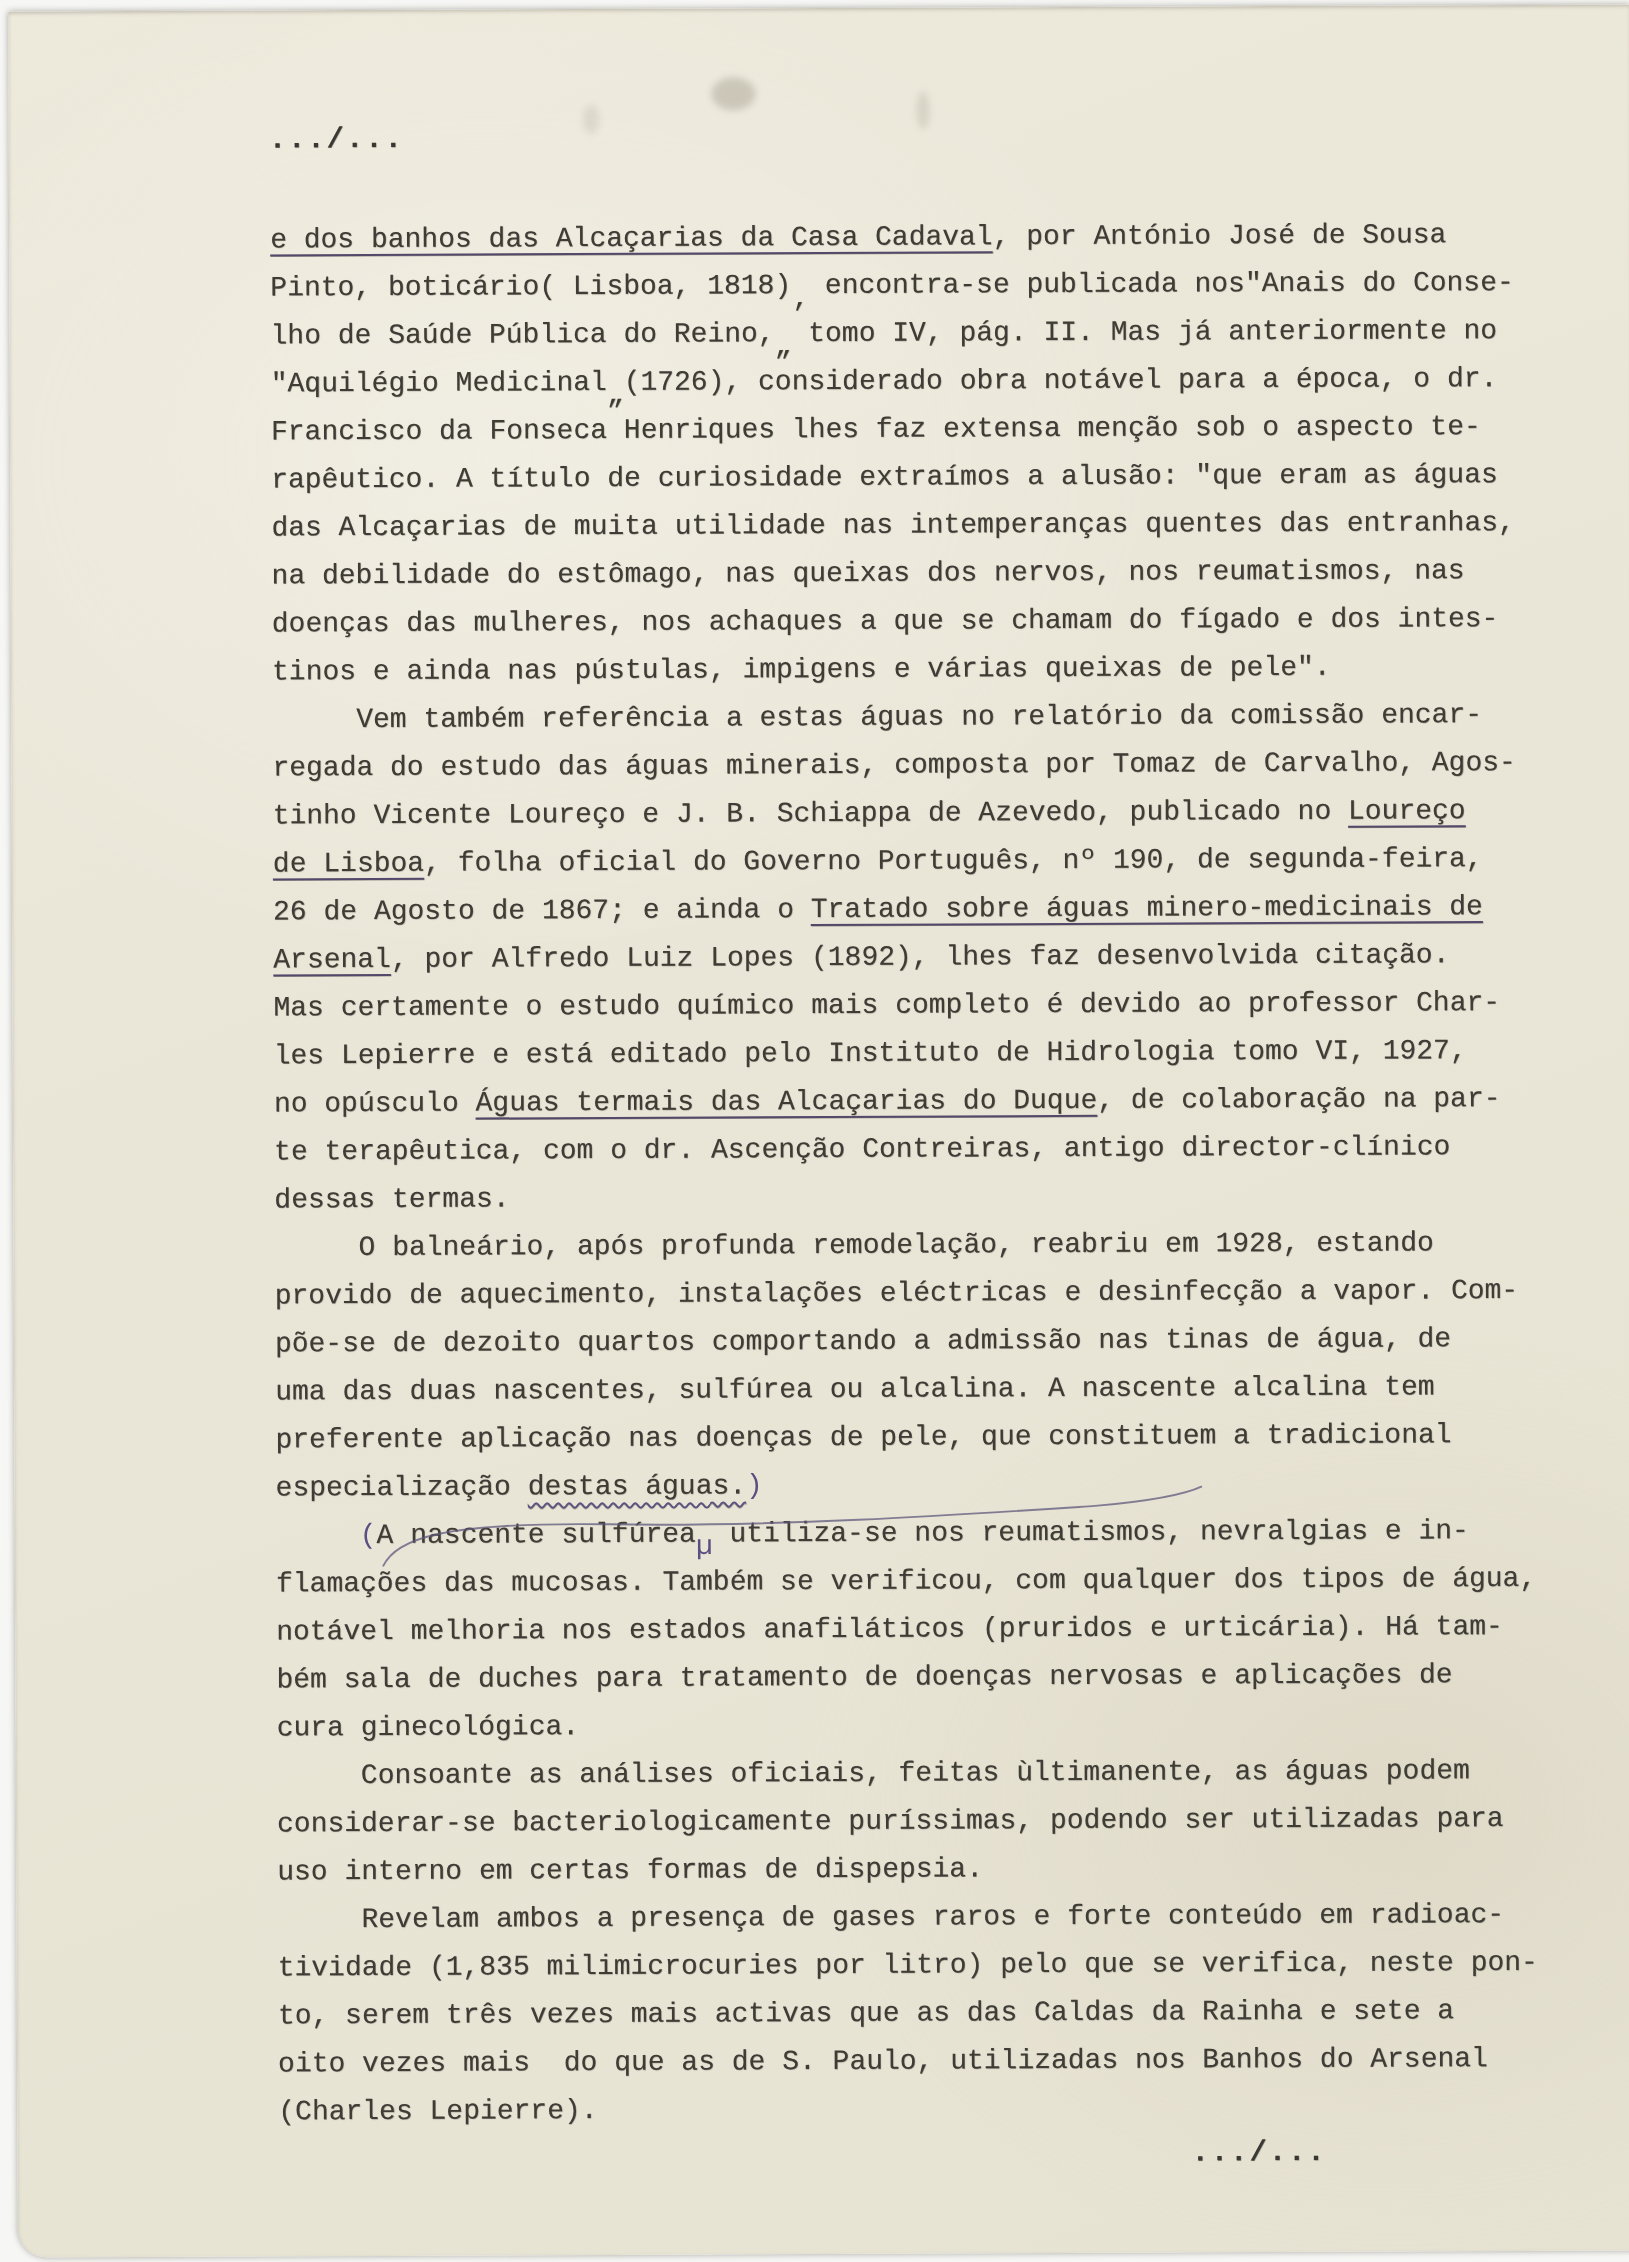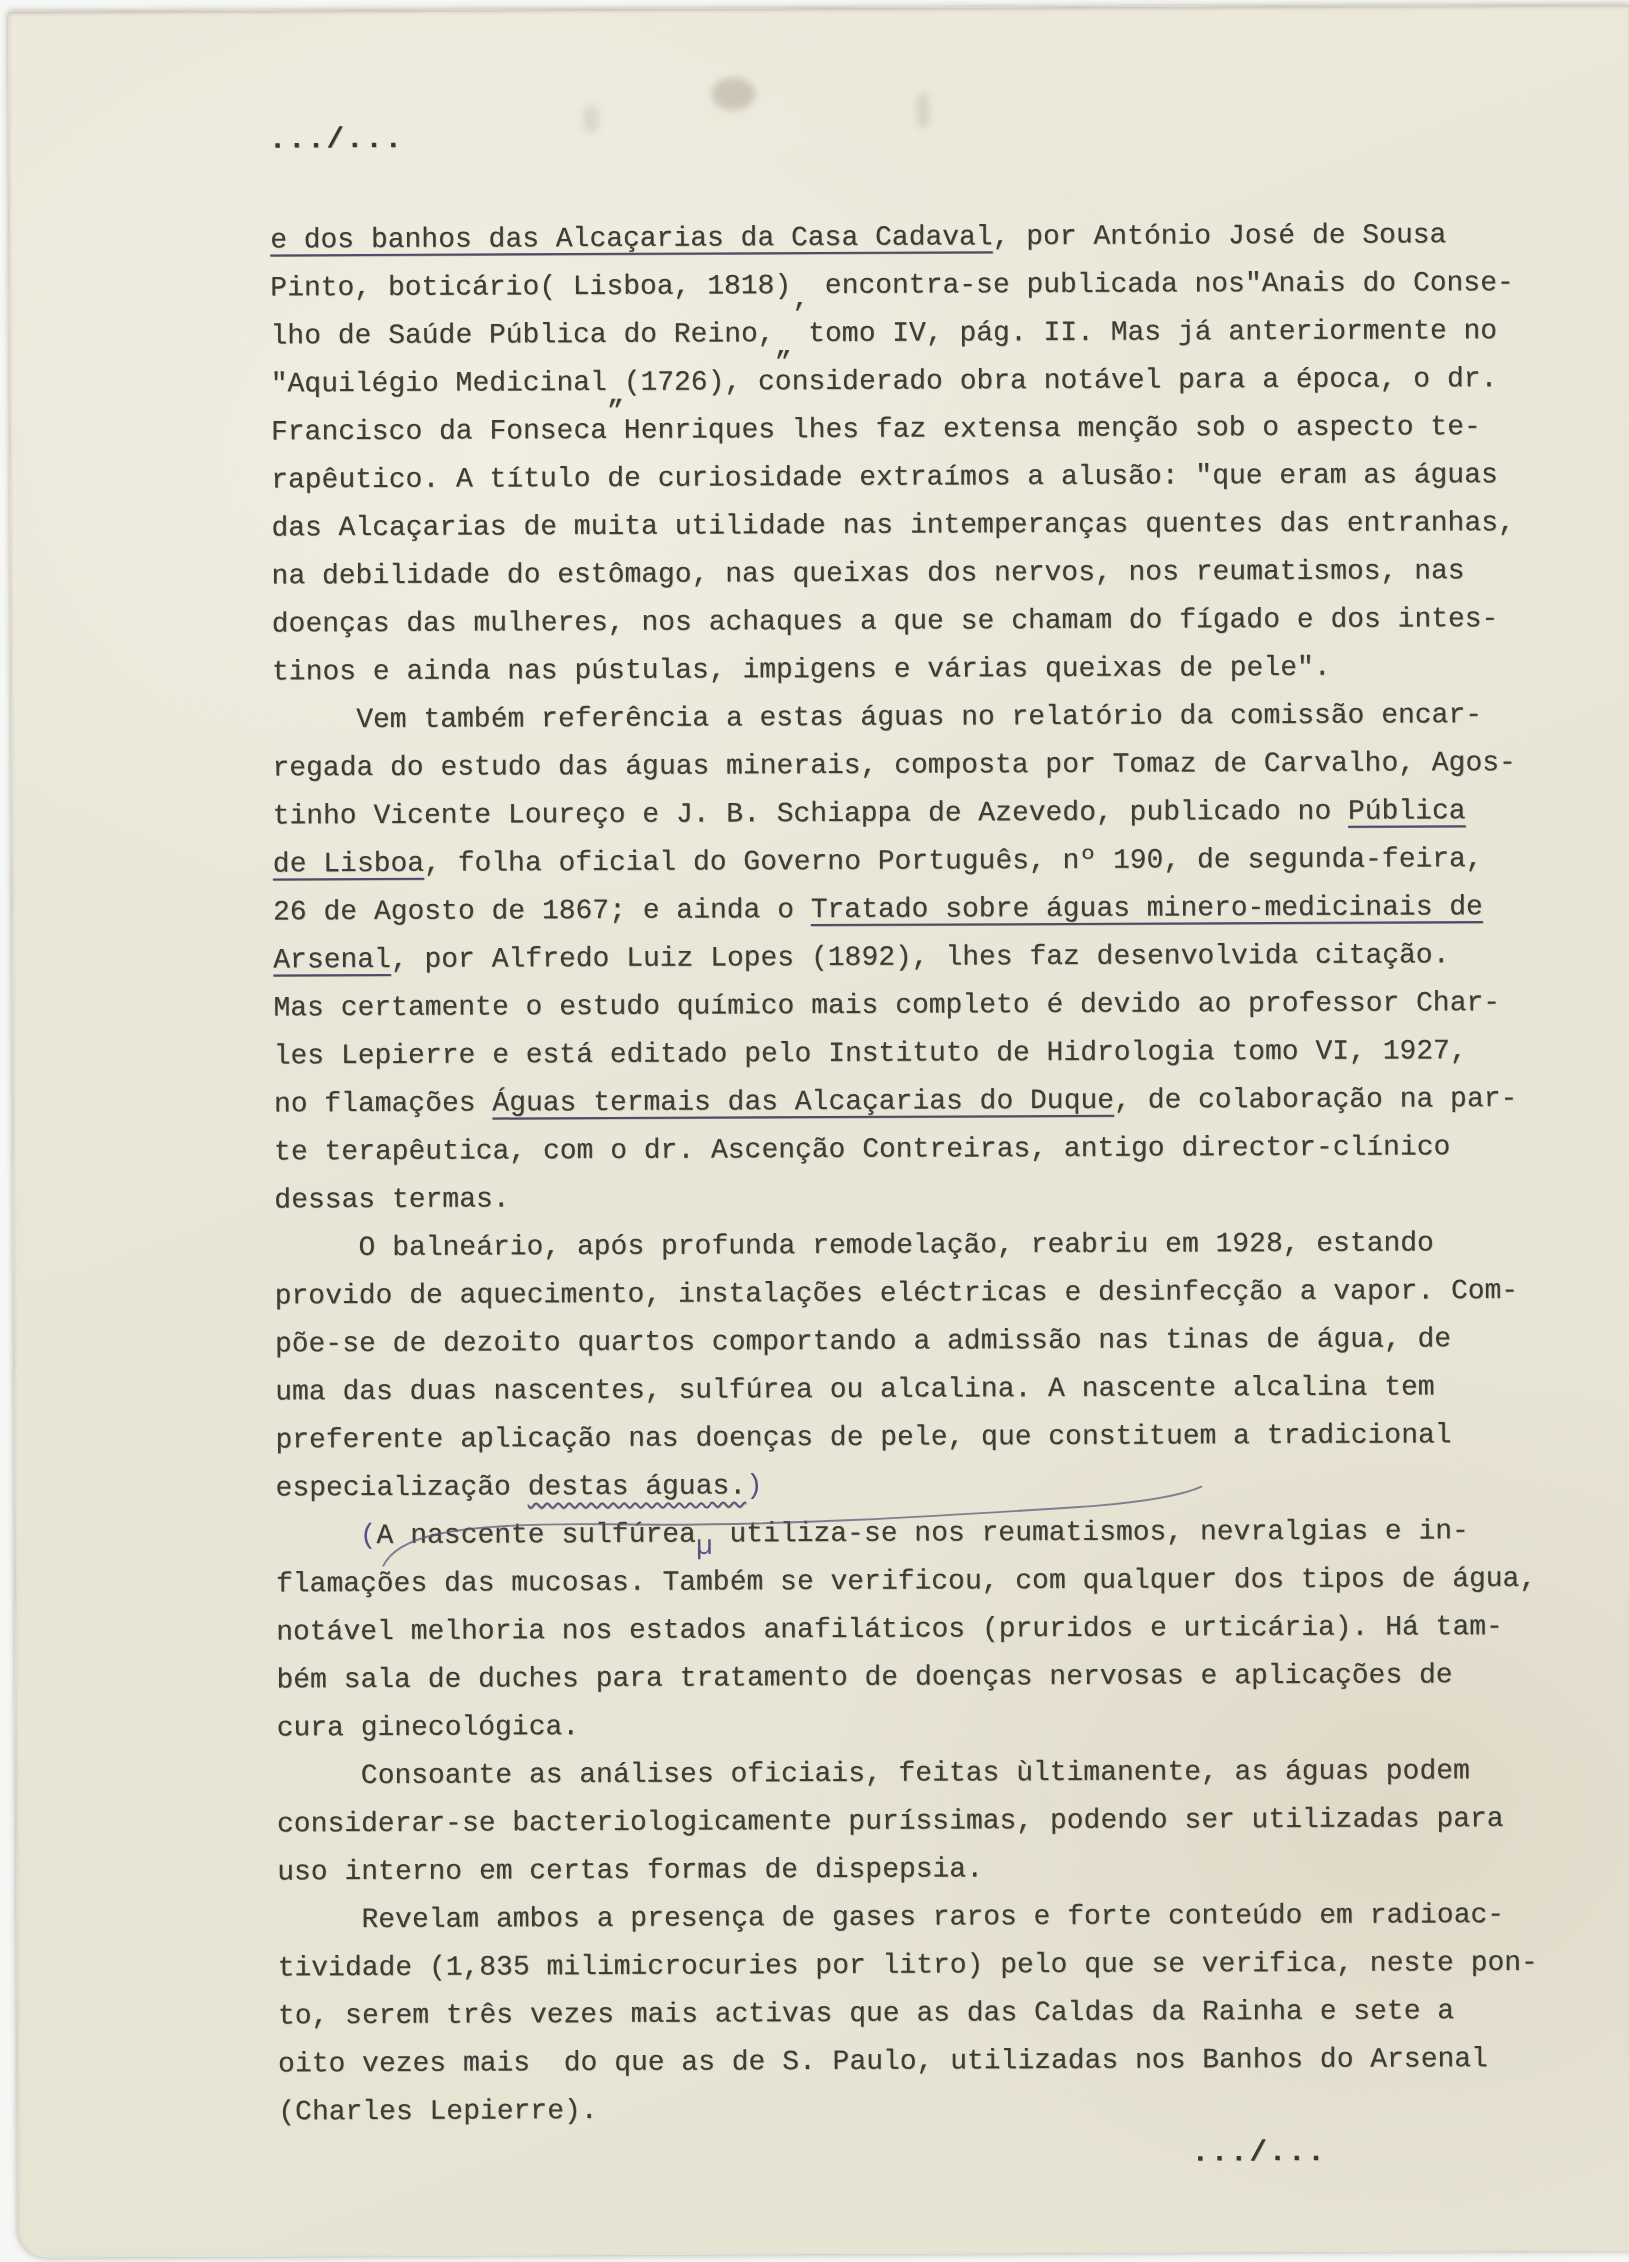--- a/index.html
+++ b/index.html
@@ -82,27 +82,27 @@
         <div class="line"><span>lho de Saúde Pública do Reino,</span><span class="low">„</span><span> tomo IV, pág. II. Mas já anteriormente no</span></div>
         <div class="line"><span>″Aquilégio Medicinal</span><span class="low">„</span><span>(1726), considerado obra notável para a época, o dr.</span></div>
         <div class="line"><span>Francisco da Fonseca Henriques lhes faz extensa menção sob o aspecto te-</span></div>
         <div class="line"><span>rapêutico. A título de curiosidade extraímos a alusão: "que eram as águas</span></div>
         <div class="line"><span>das Alcaçarias de muita utilidade nas intemperanças quentes das entranhas,</span></div>
         <div class="line"><span>na debilidade do estômago, nas queixas dos nervos, nos reumatismos, nas</span></div>
         <div class="line"><span>doenças das mulheres, nos achaques a que se chamam do fígado e dos intes-</span></div>
         <div class="line"><span>tinos e ainda nas pústulas, impigens e várias queixas de pele".</span></div>
         <div class="line"><span>     Vem também referência a estas águas no relatório da comissão encar-</span></div>
         <div class="line"><span>regada do estudo das águas minerais, composta por Tomaz de Carvalho, Agos-</span></div>
-        <div class="line"><span>tinho Vicente Loureço e J. B. Schiappa de Azevedo, publicado no </span><span class="u">Pública</span></div>
+        <div class="line"><span>tinho Vicente Loureço e J. B. Schiappa de Azevedo, publicado no </span><span class="u">Loureço</span></div>
         <div class="line"><span class="u">de Lisboa</span><span>, folha oficial do Governo Português, nº 190, de segunda-feira,</span></div>
         <div class="line"><span>26 de Agosto de 1867; e ainda o </span><span class="u">Tratado sobre águas minero-medicinais de</span></div>
         <div class="line"><span class="u">Arsenal</span><span>, por Alfredo Luiz Lopes (1892), lhes faz desenvolvida citação.</span></div>
         <div class="line"><span>Mas certamente o estudo químico mais completo é devido ao professor Char-</span></div>
         <div class="line"><span>les Lepierre e está editado pelo Instituto de Hidrologia tomo VI, 1927,</span></div>
-        <div class="line"><span>no flamações </span><span class="u">Águas termais das Alcaçarias do Duque</span><span>, de colaboração na par-</span></div>
+        <div class="line"><span>no opúsculo </span><span class="u">Águas termais das Alcaçarias do Duque</span><span>, de colaboração na par-</span></div>
         <div class="line"><span>te terapêutica, com o dr. Ascenção Contreiras, antigo director-clínico</span></div>
         <div class="line"><span>dessas termas.</span></div>
         <div class="line"><span>     O balneário, após profunda remodelação, reabriu em 1928, estando</span></div>
         <div class="line"><span>provido de aquecimento, instalações eléctricas e desinfecção a vapor. Com-</span></div>
         <div class="line"><span>põe-se de dezoito quartos comportando a admissão nas tinas de água, de</span></div>
         <div class="line"><span>uma das duas nascentes, sulfúrea ou alcalina. A nascente alcalina tem</span></div>
         <div class="line"><span>preferente aplicação nas doenças de pele, que constituem a tradicional</span></div>
         <div class="line"><span>especialização </span><span class="w">destas águas.</span><span class="a">)</span></div>
         <div class="line"><span>     </span><span class="a">(</span><span>A nascente sulfúrea</span><span class="a low">µ</span><span> utiliza-se nos reumatismos, nevralgias e in-</span></div>
         <div class="line"><span>flamações das mucosas. Também se verificou, com qualquer dos tipos de água,</span></div>

